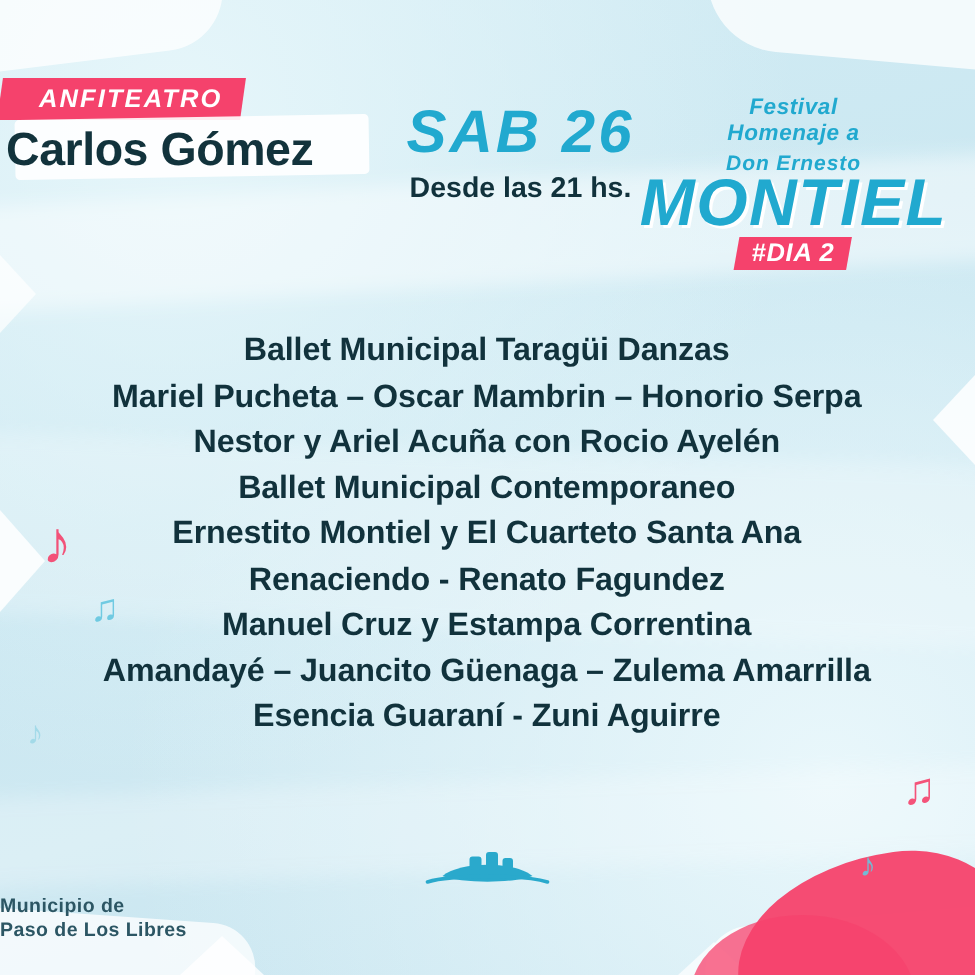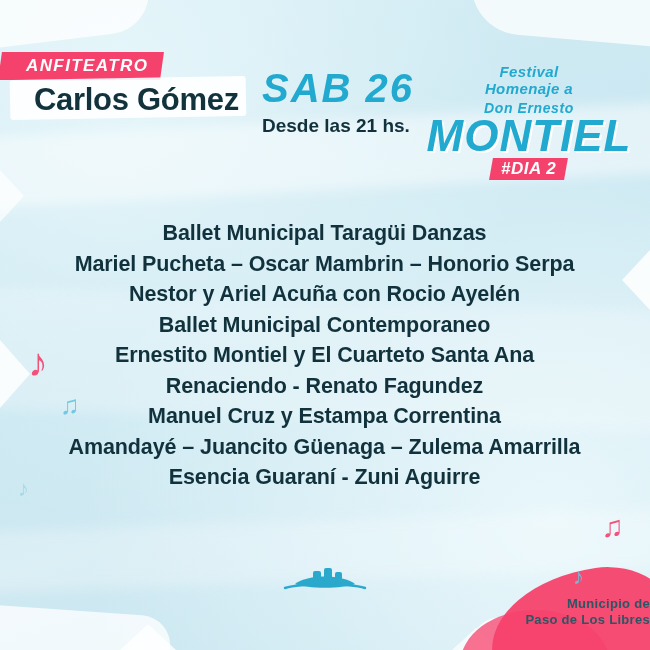--- a/index.html
+++ b/index.html
@@ -106,21 +106,21 @@
     padding: 4px 14px 4px 26px;
     display: inline-block;
     font-size: 17px;
     font-weight: bold;
     letter-spacing: 1.4px;
     font-style: italic;
   }
   .venue-banner span { display: inline-block; transform: skewX(8deg); }
   .venue-name {
     margin-top: 2px;
-    padding-left: 34px;
+    padding-left: 4px;
     color: #12333c;
     font-size: 31px;
     font-weight: bold;
     letter-spacing: -0.3px;
   }
   .venue-name-bg {
     position: absolute;
     left: 10px;
     top: 26px;
     width: 236px;
@@ -130,20 +130,21 @@
     border-radius: 3px;
     opacity: .9;
   }
   .venue-name-txt { position: relative; }
 
   .date-block {
     position: absolute;
     left: 262px;
     top: 68px;
     width: 170px;
+    text-align: center;
     color: #2ab0d4;
   }
   .date-day {
     font-size: 40px;
     font-weight: bold;
     font-style: italic;
     letter-spacing: 2px;
     color: #21a9cf;
     line-height: 1;
   }
@@ -217,21 +218,21 @@
     letter-spacing: -0.1px;
     white-space: nowrap;
   }
 
   
   .footer {
     position: absolute;
     left: 0;
     right: 0;
     bottom: 22px;
-    text-align: right;
+    text-align: left;
   }
   .logo-mark {
     margin: 0 auto 4px auto;
     width: 96px;
     height: 30px;
   }
   .footer-l1, .footer-l2 {
     color: #2c5664;
     font-size: 13px;
     font-weight: bold;

